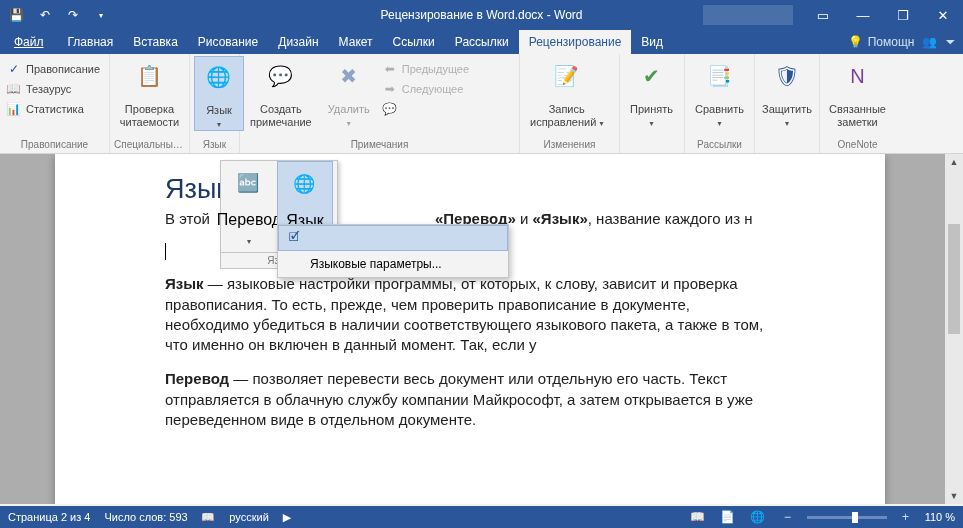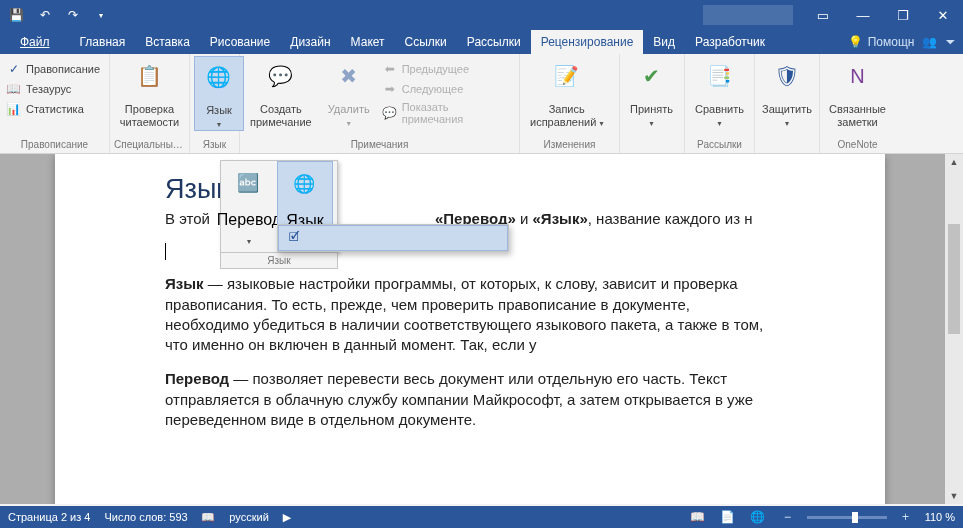--- a/index.html
+++ b/index.html
@@ -8,21 +8,21 @@
 .titlebar-left { display: flex; align-items: center; padding-left: 8px; gap: 10px; }
 .qa-btn { width: 18px; height: 18px; display: flex; align-items: center; justify-content: center; color: #fff; font-size: 12px; cursor: pointer; }
 .titlebar-center { position: absolute; left: 50%; transform: translateX(-50%); color: #fff; }
 .titlebar-right { margin-left: auto; display: flex; align-items: center; }
 .signin-box { width: 90px; height: 20px; background: rgba(255,255,255,0.15); margin-right: 10px; }
 .win-btn { width: 40px; height: 30px; display: flex; align-items: center; justify-content: center; color: #fff; font-size: 13px; }
 
 .ribbon-tabs { height: 24px; background: #2b579a; display: flex; align-items: stretch; font-size: 12px; color: #fff; }
 .tab { padding: 0 10px; display: flex; align-items: center; cursor: pointer; }
 .tab.active { background: #f3f3f3; color: #2b579a; }
-.tab.file { padding: 0 20px; text-decoration: underline; }
+.tab.file { padding: 0 14px; text-decoration: underline; }
 .ribbon-tabs-right { margin-left: auto; display: flex; align-items: center; padding-right: 8px; gap: 8px; }
 .help-item { display: flex; align-items: center; gap: 4px; color: #cfe0f5; }
 .help-item .bulb { color: #f5c842; }
 
 .ribbon { height: 100px; background: #f3f3f3; border-bottom: 1px solid #d4d4d4; display: flex; font-size: 11px; color: #444; position: relative; }
 .ribbon-group { display: flex; flex-direction: column; border-right: 1px solid #e1e1e1; padding: 2px 4px 0 4px; }
 .group-body { flex: 1; display: flex; align-items: flex-start; gap: 4px; }
 .group-label { font-size: 10px; color: #777; text-align: center; padding: 2px 0 3px; white-space: nowrap; overflow: hidden; text-overflow: ellipsis; }
 .big-btn { display: flex; flex-direction: column; align-items: center; justify-content: flex-start; padding: 4px 6px 0; cursor: pointer; min-width: 50px; }
 .big-btn.open { background: #c9d9ee; border: 1px solid #9bb7dd; }
@@ -61,41 +61,41 @@
 </head>
 <body>
 
 <div class="titlebar">
   <div class="titlebar-left">
     <span class="qa-btn">💾</span>
     <span class="qa-btn">↶</span>
     <span class="qa-btn">↷</span>
     <span class="qa-btn" style="font-size:8px">▾</span>
   </div>
+  <div class="titlebar-center">Рецензирование в Word.docx - Word</div>
   <div class="titlebar-right">
     <div class="signin-box"></div>
     <div class="win-btn">▭</div>
     <div class="win-btn">—</div>
     <div class="win-btn">❐</div>
     <div class="win-btn close">✕</div>
   </div>
 </div>
 
 <div class="ribbon-tabs">
   <div class="tab file">Файл</div>
   <div class="tab">Главная</div>
   <div class="tab">Вставка</div>
   <div class="tab">Рисование</div>
   <div class="tab">Дизайн</div>
   <div class="tab">Макет</div>
   <div class="tab">Ссылки</div>
   <div class="tab">Рассылки</div>
   <div class="tab active">Рецензирование</div>
   <div class="tab">Вид</div>
-  <div class="tab">Разработчик</div>
   <div class="ribbon-tabs-right">
     <div class="help-item">
         <span class="bulb">💡</span>
         <span>Помощн</span>
       </div>
     <span style="color:#cfe0f5">👥</span>
     <span style="color:#cfe0f5">⏷</span>
   </div>
 </div>
 
@@ -156,21 +156,20 @@
         <div class="small-row disabled">
             <span class="small-icon">⬅</span>
             <span>Предыдущее</span>
           </div>
         <div class="small-row disabled">
             <span class="small-icon">➡</span>
             <span>Следующее</span>
           </div>
         <div class="small-row disabled">
             <span class="small-icon">💬</span>
-            <span>Показать примечания</span>
           </div>
       </div>
     </div>
     <div class="group-label">Примечания</div>
   </div>
 
   <div class="ribbon-group" style="width:100px">
     <div class="group-body">
         <div class="big-btn">
           <div class="icon-box">📝</div>
@@ -248,20 +247,24 @@
         <div class="icon-box" style="font-size:18px">🌐</div>
         <div class="label"><span>Язык</span><br><span class="dropdown-arrow">▾</span></div>
       </div>
   </div>
   <div class="popup-label" style="border:1px solid #c5c5c5;border-top:none">Язык</div>
 </div>
 
 <div class="menu">
   <div class="menu-item hover">
       <span class="mi-icon">🗹</span>
+    </div>
+  <div class="menu-item">
+      <span class="mi-icon"></span>
+      <span>Языковые параметры...</span>
     </div>
 </div>
 
 <div class="statusbar">
   <span>Страница 2 из 4</span>
   <span>Число слов: 593</span>
   <span>📖</span>
   <span>русский</span>
   <span>▶</span>
   <div class="sb-right">

